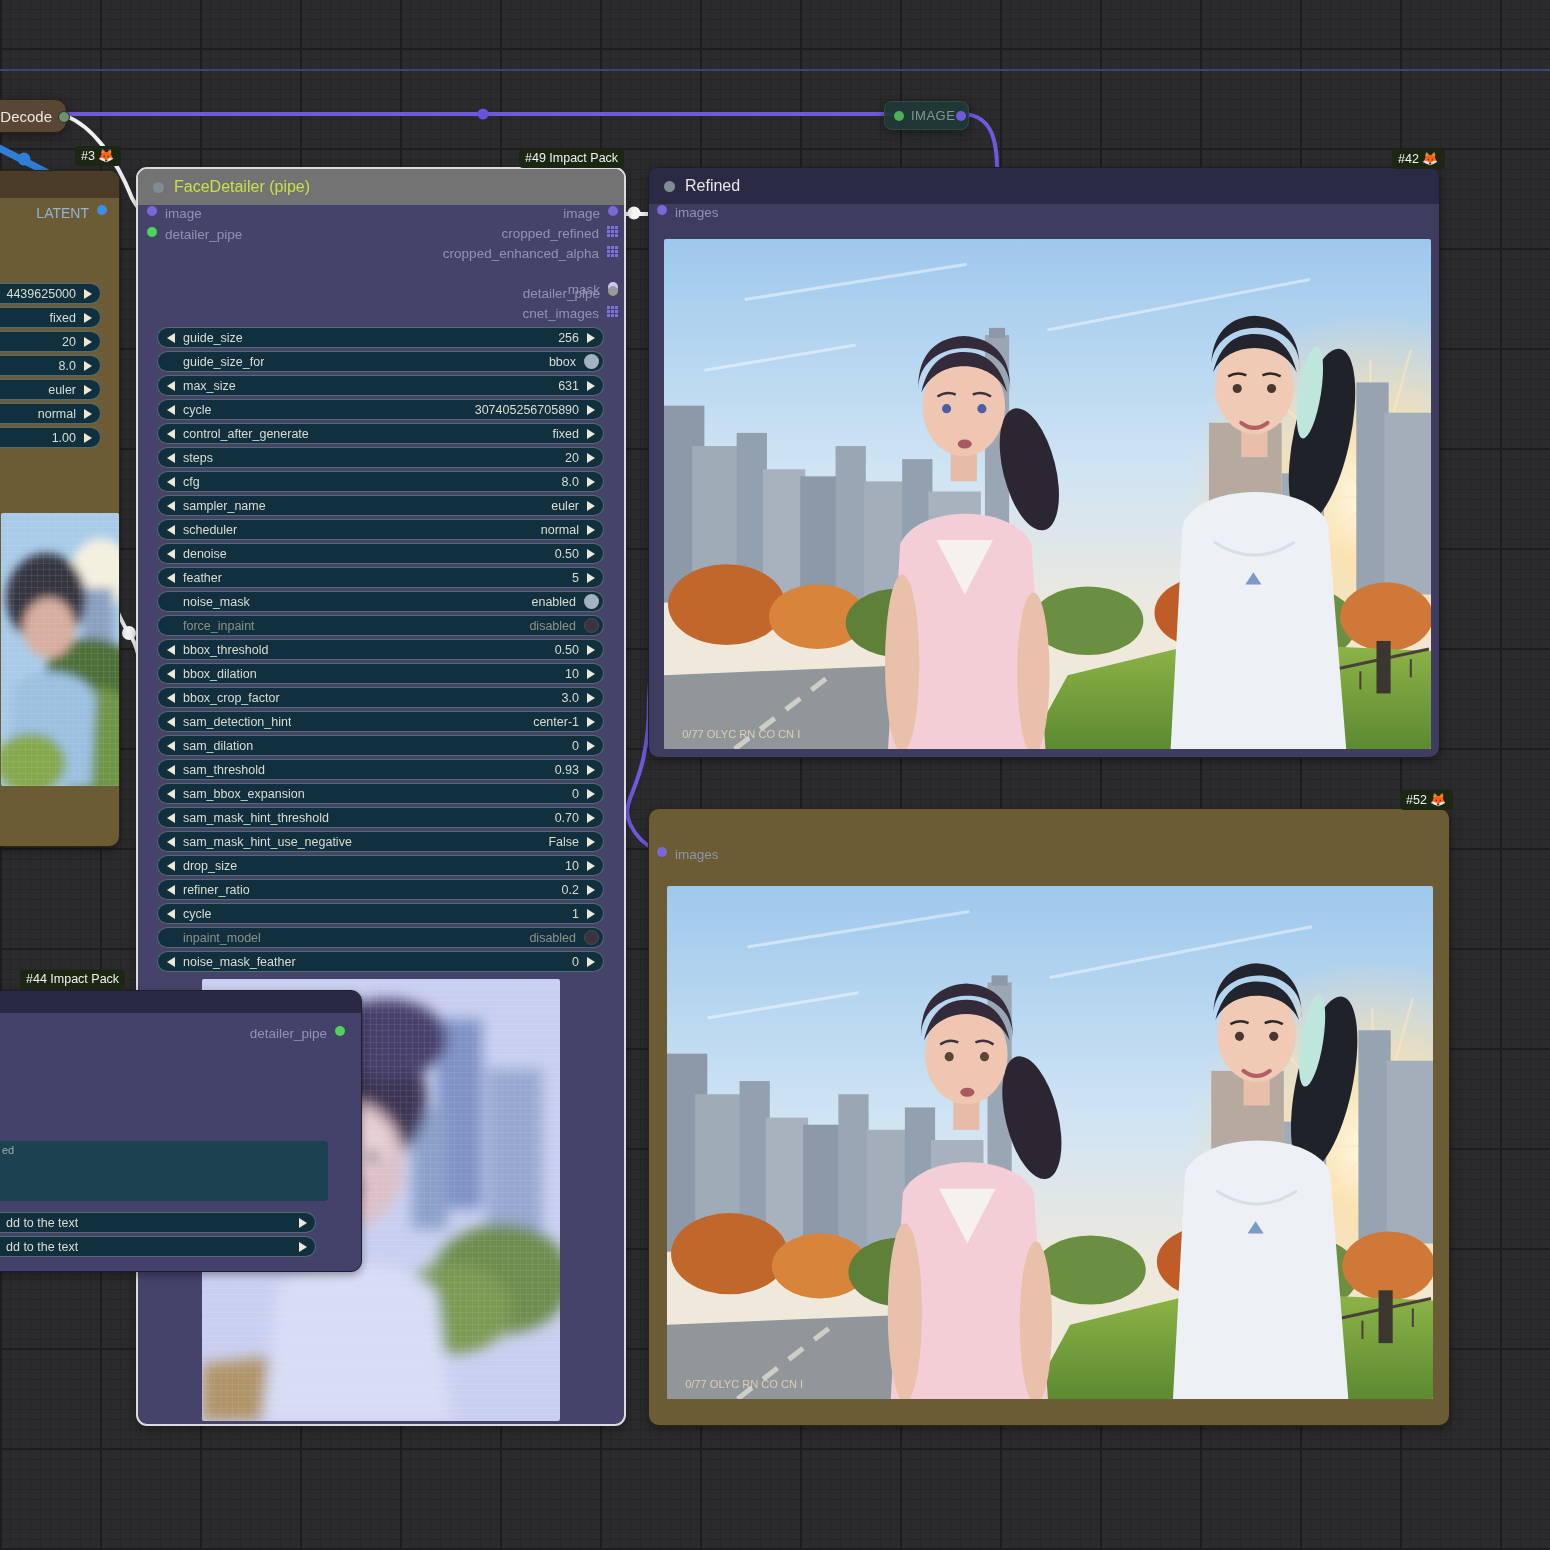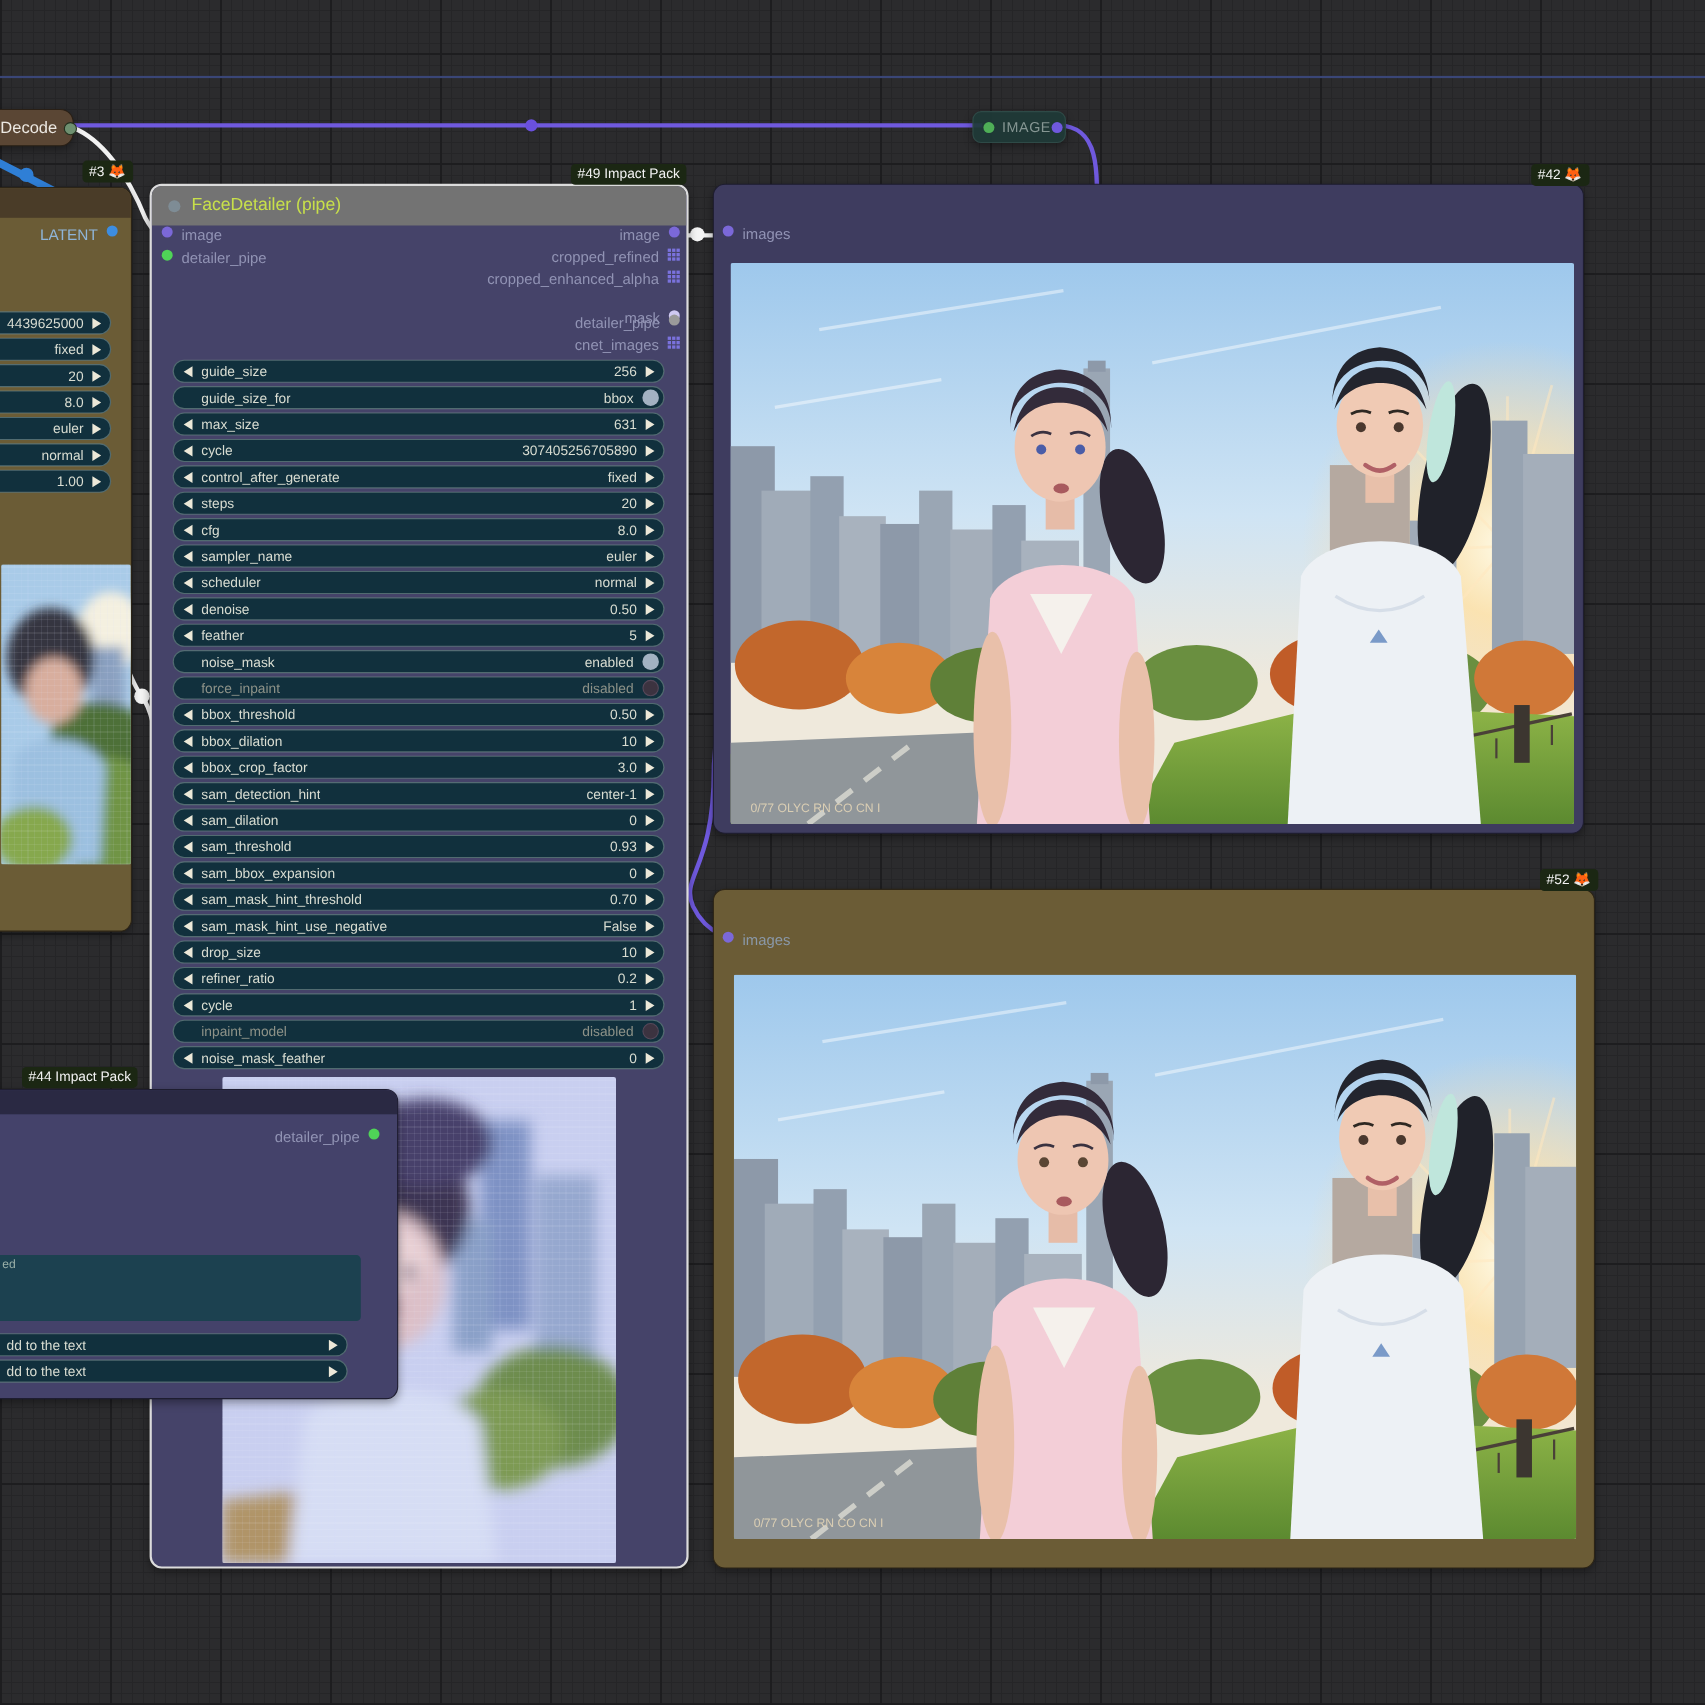--- a/index.html
+++ b/index.html
@@ -358,20 +358,24 @@
      <path d="M60,442 L75,310 C100,275 210,275 235,315 L250,442 Z" fill="#d6ddf4"></path>
      <ellipse cx="150" cy="210" rx="10" ry="6" fill="#9a6070"></ellipse>
      <circle cx="132" cy="178" r="6" fill="#50486a"></circle>
             <circle cx="170" cy="178" r="6" fill="#50486a"></circle>
    </g>
   </svg>
       </div>
   </div>
 
   <div class="node" style="left:648px;top:167px;width:790px;height:589px;background:#3e3c5f;border:1px solid #1e1d30;">
+    <div class="node-header" style="background:#2b2a45;">
+      <span class="status-dot"></span>
+      <span>Refined</span>
+    </div>
     <div class="slot" style="left:8px;top:37px;">
       <span class="dot" style="background:#7b68d8;"></span>
       <span>images</span>
     </div>
     <div class="photo" id="refined-photo" style="left:15px;top:71px;width:767px;height:510px;">
         <svg width="767" height="510" viewBox="0 0 760 505" preserveAspectRatio="none">
   <defs>
     <linearGradient id="sky#4a5da8" x1="0" y1="0" x2="0" y2="1">
       <stop offset="0" stop-color="#9ec8ec"></stop>
               <stop offset="0.45" stop-color="#cfe4f4"></stop>

